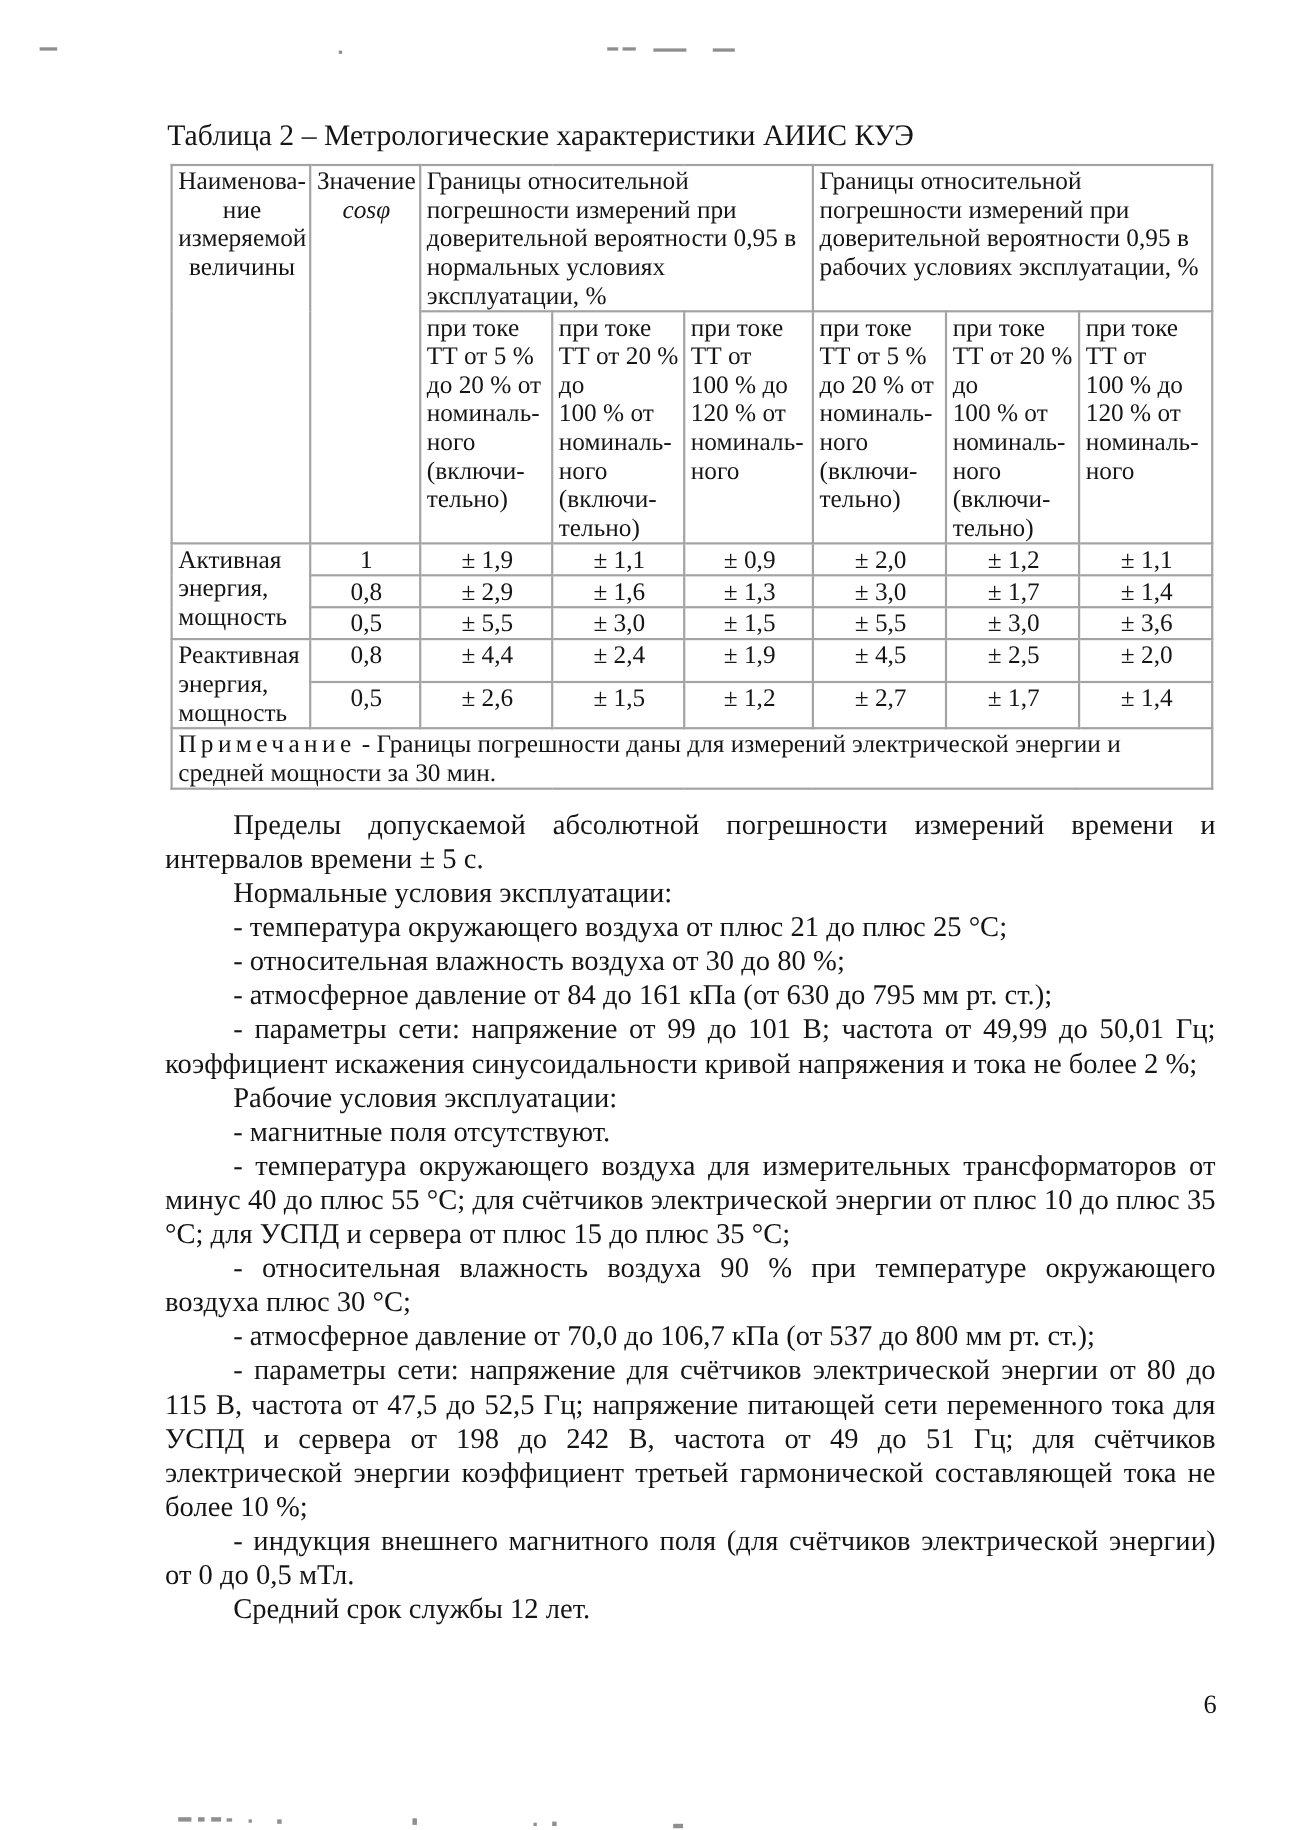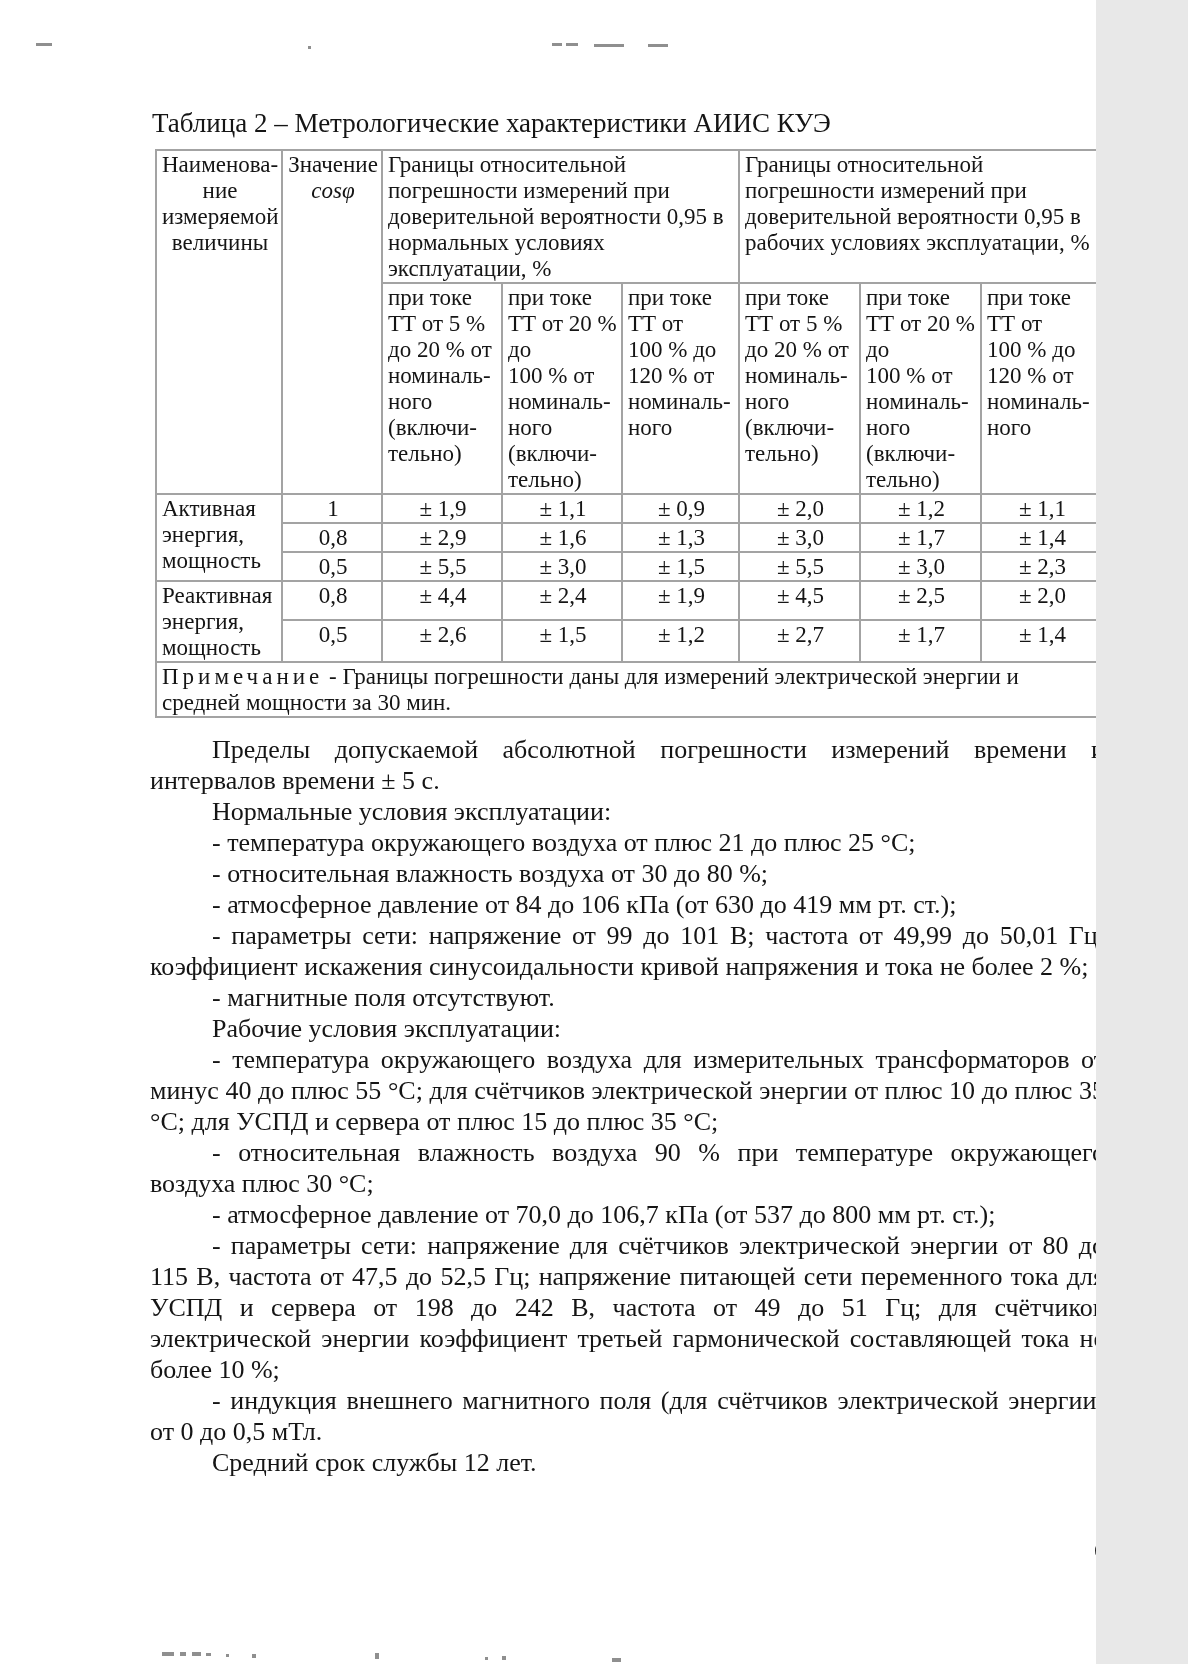--- a/index.html
+++ b/index.html
@@ -1,18 +1,18 @@
 <!DOCTYPE html>
 <html><head>
 <meta charset="utf-8">
 <style>
   html,body{margin:0;padding:0;background:#e8e8e8;}
   .page{
     position:relative;
-    width:1096px;height:1664px;
+    width:1188px;height:1664px;
     background:#ffffff;
     font-family:"Liberation Serif","DejaVu Serif",serif;
     color:#151515;
     overflow:hidden;
   }
   .content{position:absolute;left:150px;top:106px;width:955px;}
   .table-title{font-size:27px;line-height:34px;margin:0 0 9px 2px;white-space:nowrap;}
 
   table.metro{
     border-collapse:collapse;
@@ -192,21 +192,21 @@
         <td class="val">± 1,7</td>
         <td class="val">± 1,4</td>
       </tr>
       <tr class="h-d3">
         <td class="val">0,5</td>
         <td class="val">± 5,5</td>
         <td class="val">± 3,0</td>
         <td class="val">± 1,5</td>
         <td class="val">± 5,5</td>
         <td class="val">± 3,0</td>
-        <td class="val">± 2,3</td>
+        <td class="val">± 3,6</td>
       </tr>
       <tr class="h-d4">
         <td class="lbl pre" rowspan="2">Реактивная
 энергия,
 мощность</td>
         <td class="val">0,8</td>
         <td class="val">± 4,4</td>
         <td class="val">± 2,4</td>
         <td class="val">± 1,9</td>
         <td class="val">± 4,5</td>
@@ -230,24 +230,24 @@
         </td>
       </tr>
     </tbody>
       </table>
 
     <div class="bodytext">
       <p>Пределы допускаемой абсолютной погрешности измерений времени и интервалов времени ± 5 с.</p>
       <p>Нормальные условия эксплуатации:</p>
       <p>- температура окружающего воздуха от плюс 21 до плюс 25 °С;</p>
       <p>- относительная влажность воздуха от 30 до 80 %;</p>
-      <p>- атмосферное давление от 84 до 106 кПа (от 630 до 419 мм рт. ст.);</p>
+      <p>- атмосферное давление от 84 до 161 кПа (от 630 до 795 мм рт. ст.);</p>
       <p>- параметры сети: напряжение от 99 до 101 В; частота от 49,99 до 50,01 Гц; коэффициент искажения синусоидальности кривой напряжения и тока не более 2 %;</p>
+      <p>Рабочие условия эксплуатации:</p>
       <p>- магнитные поля отсутствуют.</p>
-      <p>Рабочие условия эксплуатации:</p>
       <p>- температура окружающего воздуха для измерительных трансформаторов от минус 40 до плюс 55 °С; для счётчиков электрической энергии от плюс 10 до плюс 35 °С; для УСПД и сервера от плюс 15 до плюс 35 °С;</p>
       <p>- относительная влажность воздуха 90 % при температуре окружающего воздуха плюс 30 °С;</p>
       <p>- атмосферное давление от 70,0 до 106,7 кПа (от 537 до 800 мм рт. ст.);</p>
       <p>- параметры сети: напряжение для счётчиков электрической энергии от 80 до 115 В, частота от 47,5 до 52,5 Гц; напряжение питающей сети переменного тока для УСПД и сервера от 198 до 242 В, частота от 49 до 51 Гц; для счётчиков электрической энергии коэффициент третьей гармонической составляющей тока не более 10 %;</p>
       <p>- индукция внешнего магнитного поля (для счётчиков электрической энергии) от 0 до 0,5 мТл.</p>
       <p>Средний срок службы 12 лет.</p>
     </div>
   </div>
 
   <div class="page-number">6</div>

